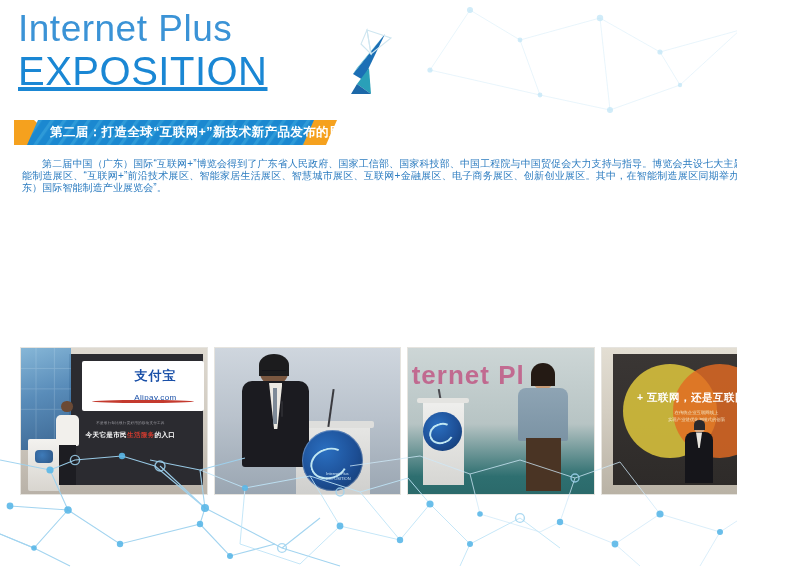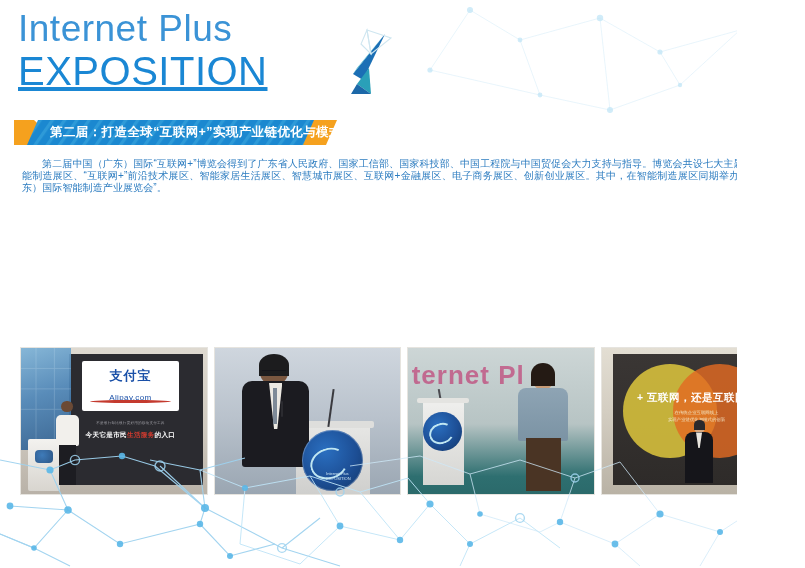--- a/index.html
+++ b/index.html
@@ -66,21 +66,21 @@
 
   
   .p1-bg{position:absolute;inset:0;background:linear-gradient(180deg,#ded9d0 0%,#cfc9bf 55%,#b9b2a8 100%);}
   .p1-screen{position:absolute;left:26%;top:4%;right:2%;bottom:6%;background:#2b2b30;}
   .p1-side{position:absolute;left:0;top:0;width:27%;height:70%;
     background:linear-gradient(160deg,#7fb4d8 0%,#4e86b8 45%,#2f5e8e 100%);opacity:.92;}
   .p1-sidegrid{position:absolute;left:0;top:0;width:27%;height:70%;opacity:.35;}
   .p1-alipay{
     position:absolute;left:33%;top:9%;width:52%;height:34%;
     background:#ffffff;border-radius:2px;
-    display:flex;flex-direction:column;align-items:center;justify-content:center;
+    display:flex;flex-direction:column;align-items:center;justify-content:center;padding-left:25px;
   }
   .p1-ali-cn{color:#1a50a8;font-size:13px;font-weight:bold;letter-spacing:1px;line-height:1;}
   .p1-ali-en{color:#1a50a8;font-size:8px;letter-spacing:.4px;margin-top:11px;}
   .p1-ali-swoosh{position:absolute;left:8%;bottom:16%;width:84%;height:3px;
     background:#c43a2e;border-radius:50%;}
   .p1-subcn{position:absolute;left:34%;top:50%;width:50%;text-align:center;
     color:#9a9aa0;font-size:3.6px;letter-spacing:.2px;}
   .p1-subcn2{position:absolute;left:32%;top:57%;width:54%;text-align:center;
     color:#ffffff;font-size:6.6px;font-weight:bold;letter-spacing:.3px;}
   .p1-red{color:#d23b2f;}
@@ -208,21 +208,21 @@
       <defs>
         <pattern id="stripes" width="10" height="10" patternUnits="userSpaceOnUse" patternTransform="rotate(35)">
           <rect width="10" height="10" fill="#1b88d0"></rect>
           <rect width="3.2" height="10" fill="#2e9ad8"></rect>
         </pattern>
       </defs>
       <polygon points="0,0 20,0 33,12.5 20,25 0,25" fill="#f5a11e"></polygon>
       <polygon points="24,0 305,0 294,25 13,25" fill="url(#stripes)"></polygon>
       <polygon points="300,0 323,0 312,25 289,25" fill="#f5a11e"></polygon>
     </svg>
-    <div class="banner-text">第二届：打造全球“互联网+”实现产业链优化与模式的创新</div>
+    <div class="banner-text">第二届：打造全球“互联网+”新技术新产品发布的风向标</div>
   </div>
 
   <div class="copy">
     <p>第二届中国（广东）国际“互联网+”博览会得到了广东省人民政府、国家工信部、国家科技部、中国工程院与中国贸促会大力支持与指导。博览会共设七大主题展区：智能制造展区、“互联网+”前沿技术展区、智能家居生活展区、智慧城市展区、互联网+金融展区、电子商务展区、创新创业展区。其中，在智能制造展区同期举办“中国（广东）国际智能制造产业展览会”。</p>
   </div>
 
   <div class="photos">
 
     <div class="photo">
       <div class="photo-inner">

